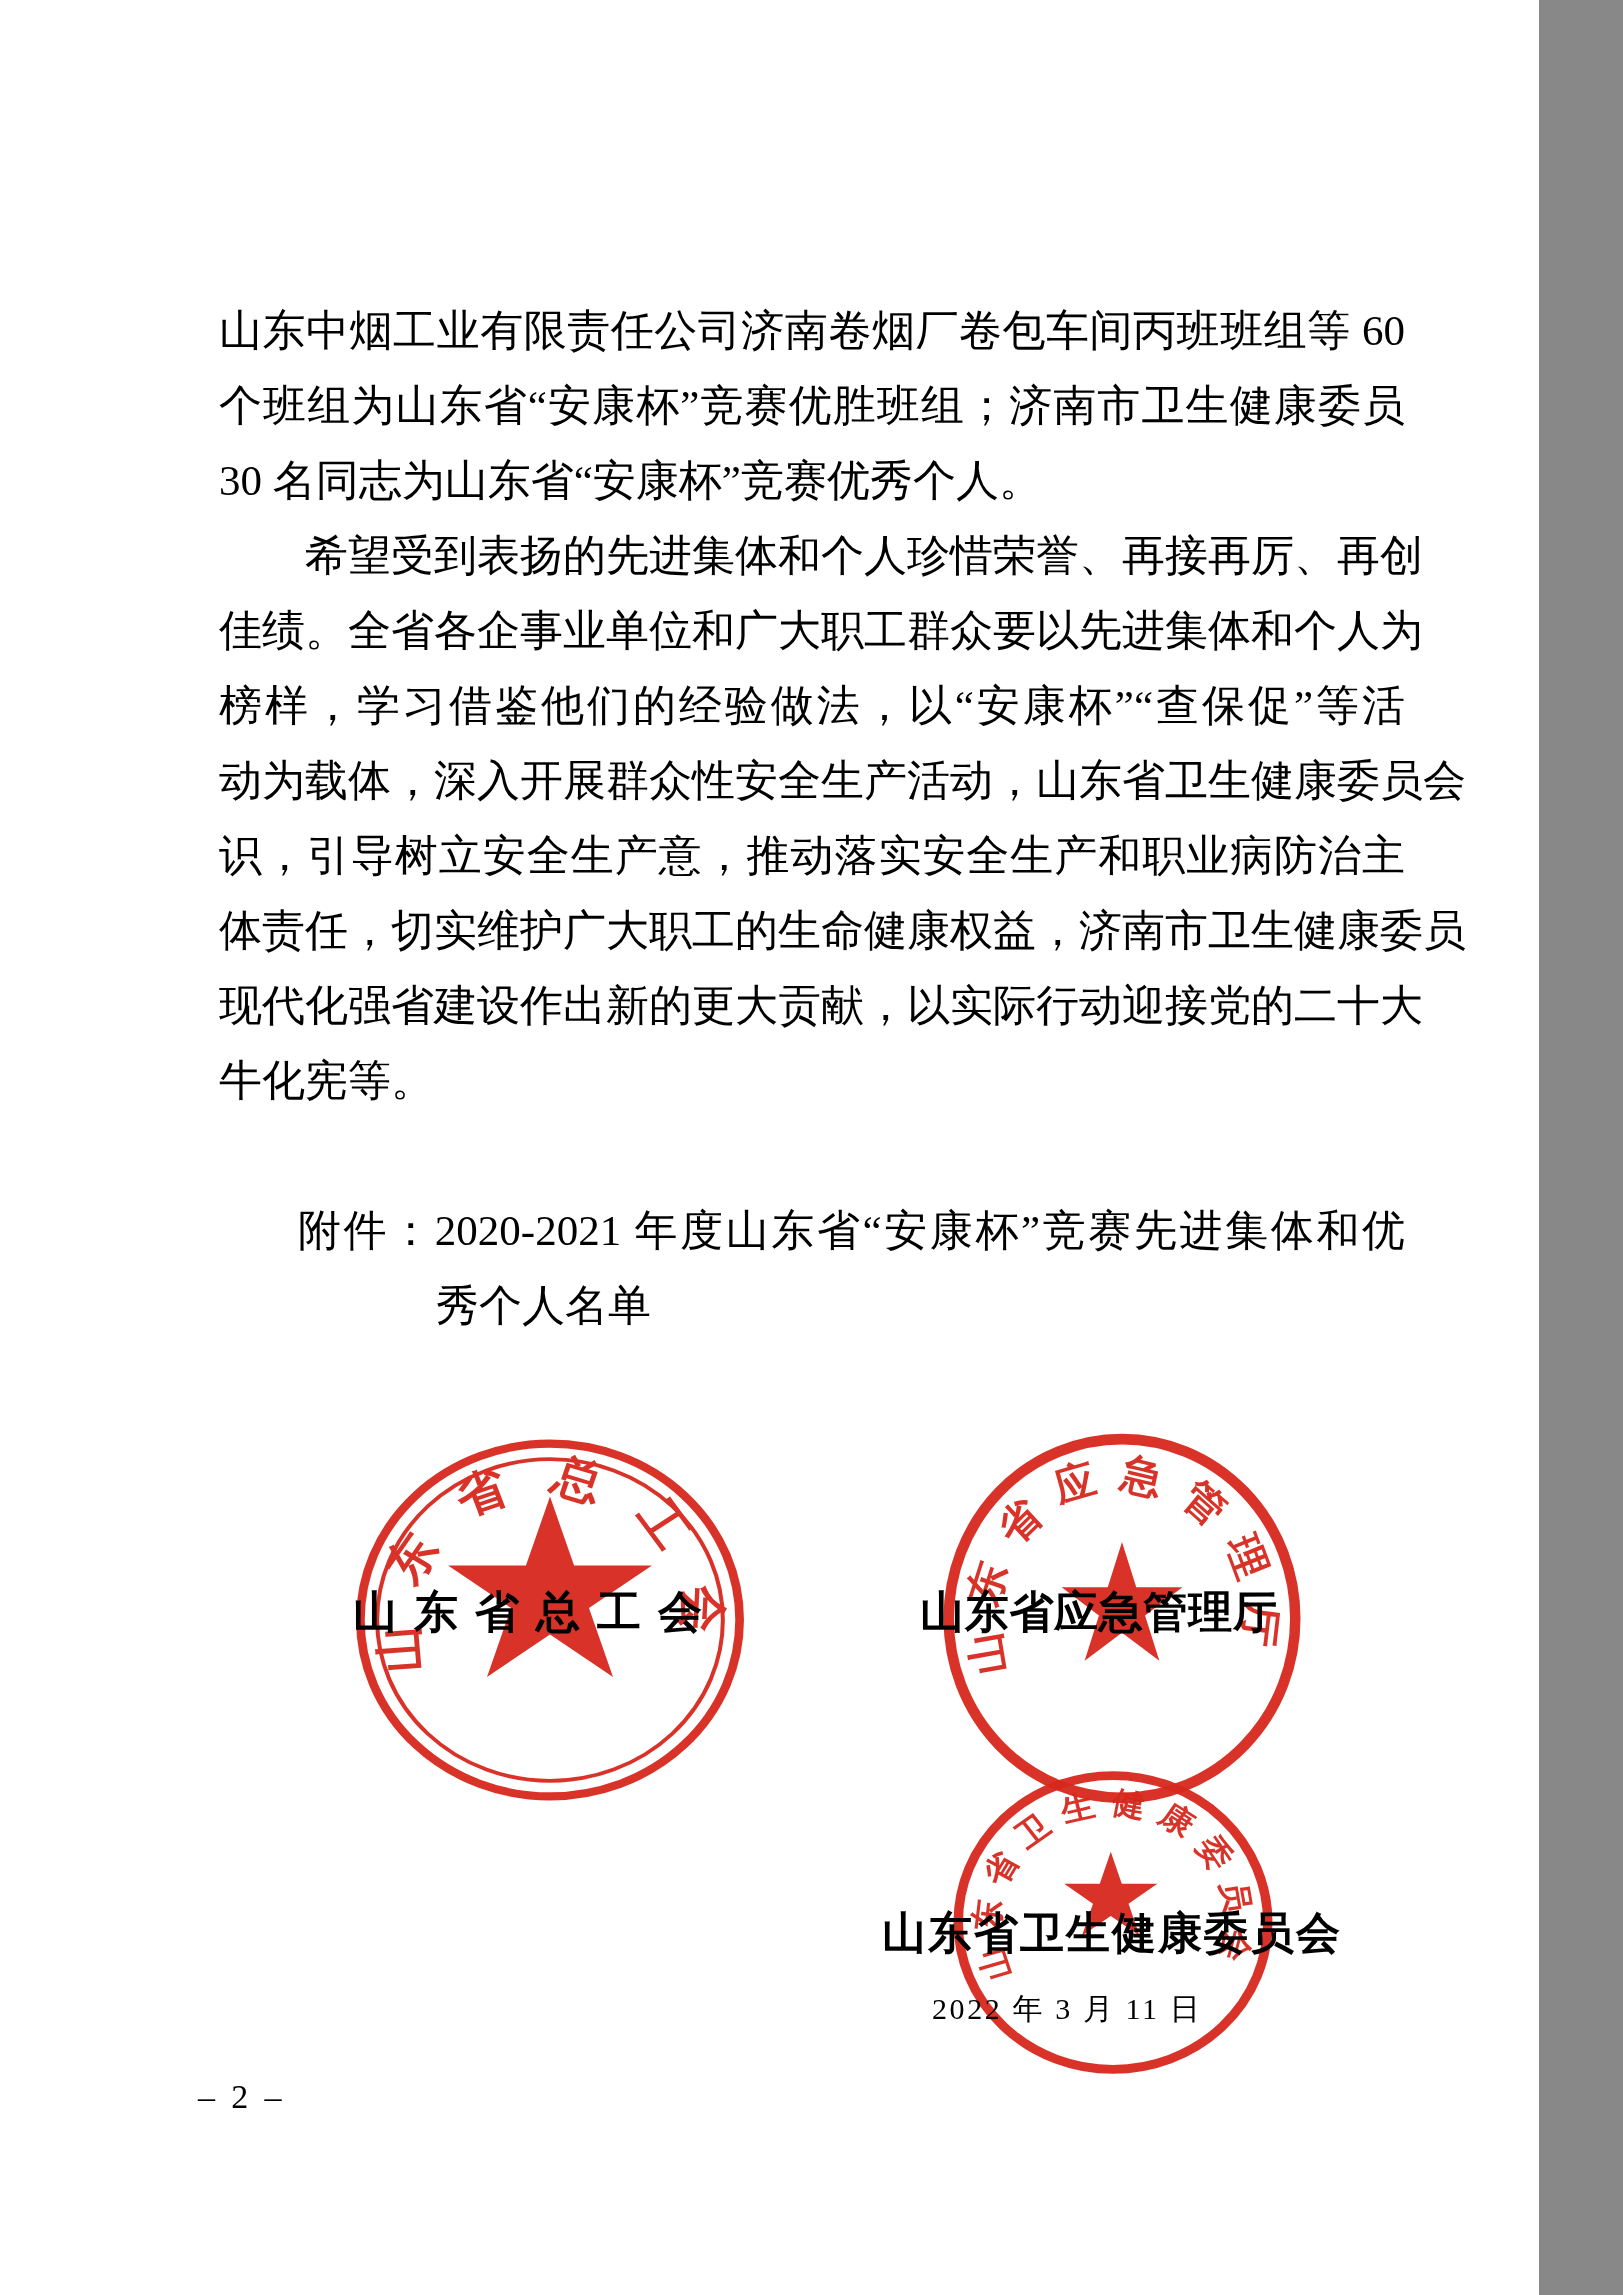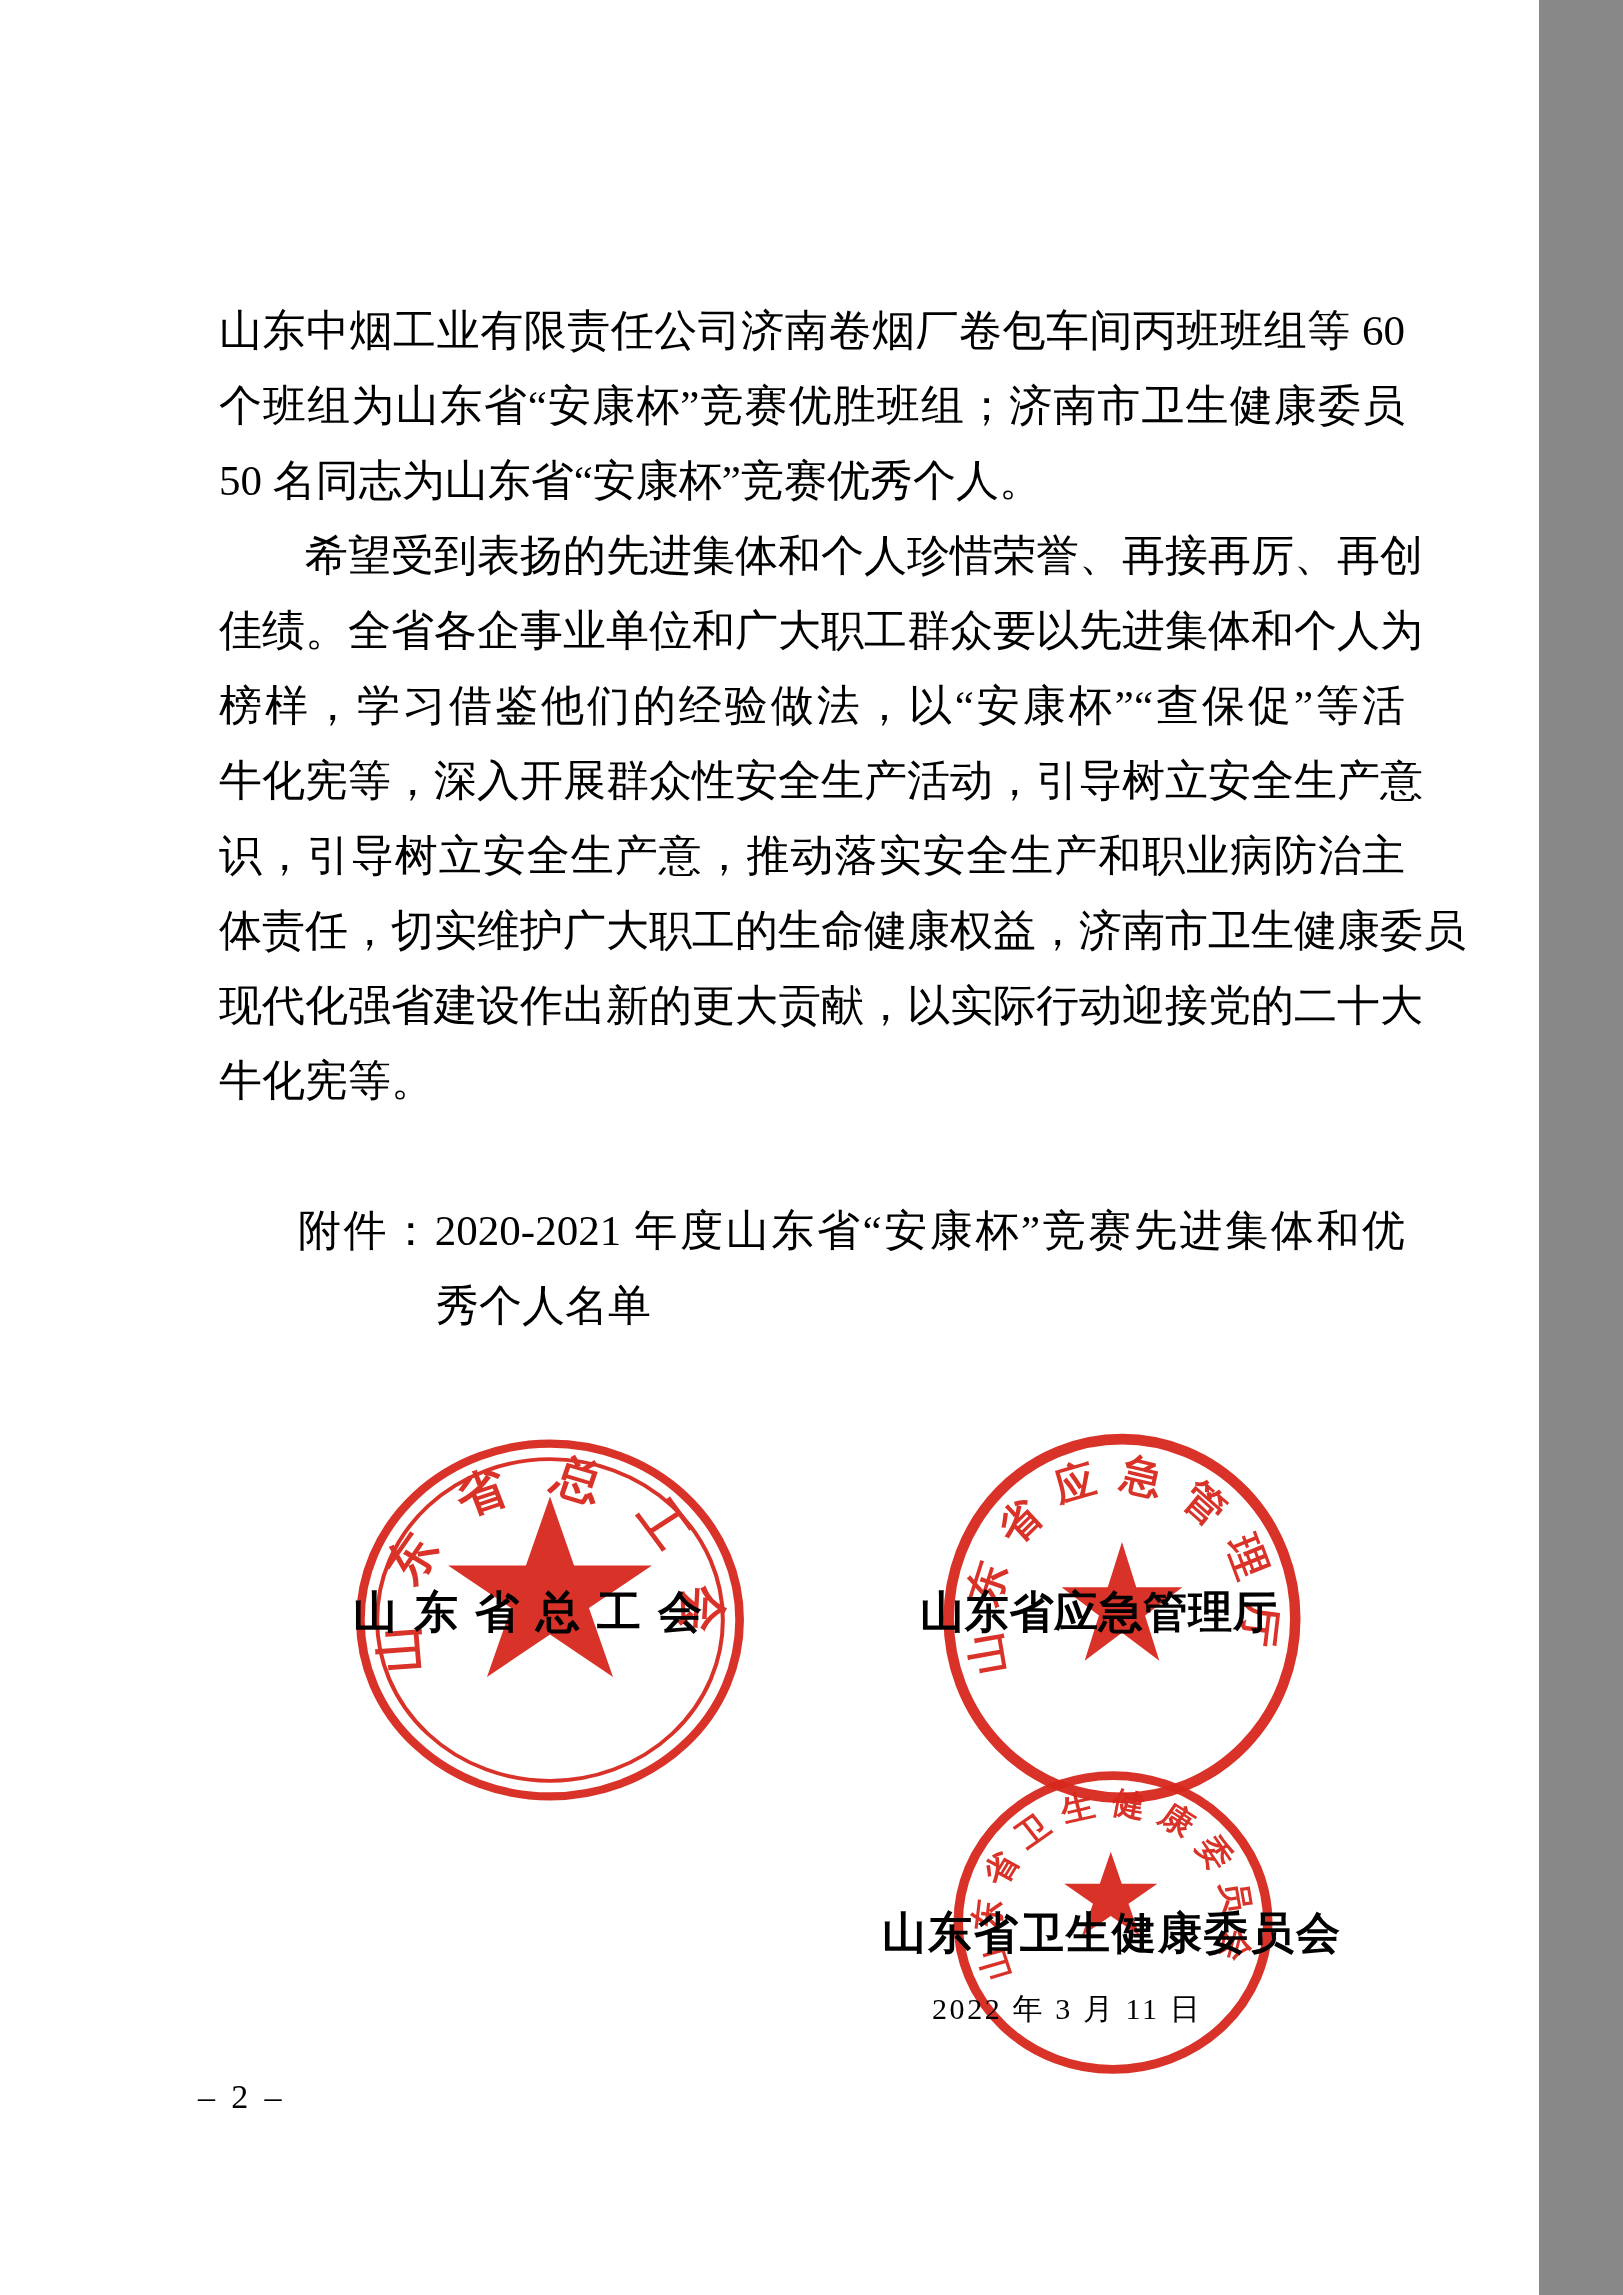--- a/index.html
+++ b/index.html
@@ -64,25 +64,25 @@
   }
 </style>
 </head>
 <body>
 
 <div class="page">
 
   <div class="body-block">
     <div class="line">山东中烟工业有限责任公司济南卷烟厂卷包车间丙班班组等 60</div>
     <div class="line">个班组为山东省“安康杯”竞赛优胜班组；济南市卫生健康委员</div>
-    <div class="line pe">50 名同志为山东省“安康杯”竞赛优秀个人。</div>
+    <div class="line pe">30 名同志为山东省“安康杯”竞赛优秀个人。</div>
     <div class="line i2">希望受到表扬的先进集体和个人珍惜荣誉、再接再厉、再创</div>
     <div class="line">佳绩。全省各企事业单位和广大职工群众要以先进集体和个人为</div>
     <div class="line">榜样，学习借鉴他们的经验做法，以“安康杯”“查保促”等活</div>
-    <div class="line">牛化宪等，深入开展群众性安全生产活动，引导树立安全生产意</div>
+    <div class="line">动为载体，深入开展群众性安全生产活动，山东省卫生健康委员会</div>
     <div class="line">识，引导树立安全生产意，推动落实安全生产和职业病防治主</div>
     <div class="line">体责任，切实维护广大职工的生命健康权益，济南市卫生健康委员</div>
     <div class="line">现代化强省建设作出新的更大贡献，以实际行动迎接党的二十大</div>
     <div class="line pe">牛化宪等。</div>
     <div class="line blank"></div>
     <div class="line a1">附件：2020-2021 年度山东省“安康杯”竞赛先进集体和优</div>
     <div class="line a2">秀个人名单</div>
   </div>
 
   <svg class="seal" style="left:349px; top:1433px;" width="402" height="374" viewBox="0 0 600 600" preserveAspectRatio="none">

